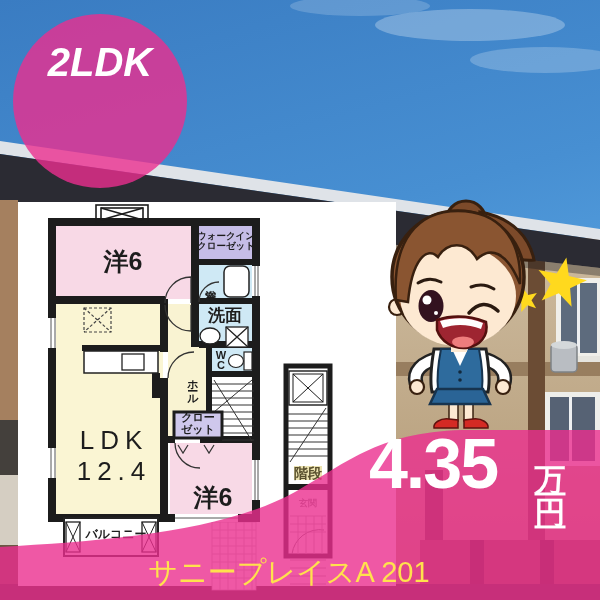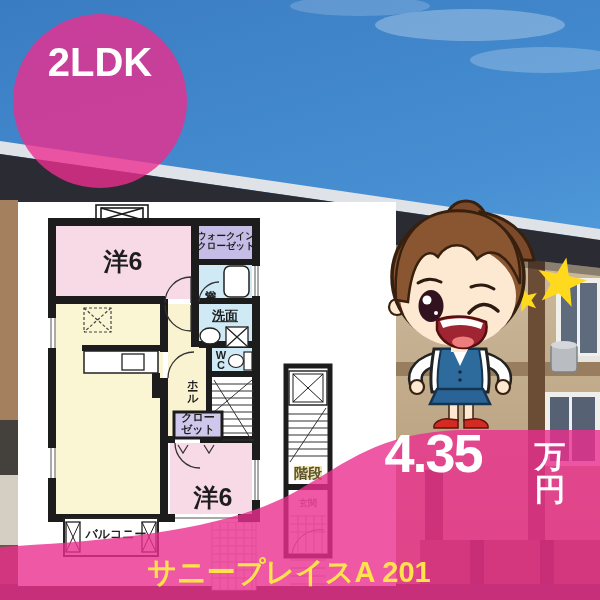--- a/index.html
+++ b/index.html
@@ -4,21 +4,21 @@
 <style>
   html,body{margin:0;padding:0;background:#222;}
   #stage{position:relative;width:600px;height:600px;overflow:hidden;
     font-family:"Liberation Sans","DejaVu Sans",sans-serif;
     background:linear-gradient(165deg,#3a7cc2 0%,#478fd2 40%,#5ba6e3 72%,#6db3ea 100%);}
   #stage *{box-sizing:border-box;}
   svg{position:absolute;left:0;top:0;}
   .lbl{position:absolute;transform:translate(-50%,-50%);text-align:center;
     white-space:pre-line;line-height:1.05;color:#1d1d1d;font-weight:600;}
   .vert{writing-mode:vertical-rl;text-orientation:upright;letter-spacing:1px;}
-  .badge-txt{color:#fff;font-weight:800;}
+  .badge-txt{color:#fff;font-weight:800;font-style:italic;}
   .price-txt{color:#fff;font-weight:800;}
   #card{position:absolute;left:18px;top:202px;width:378px;height:384px;background:#ffffff;}
 </style>
 </head>
 <body>
 
 <div id="stage">
 
   <svg width="600" height="600" viewBox="0 0 600 600">
 
@@ -199,41 +199,43 @@
       <path d="M292,554 A28,28 0 0 1 324,530" stroke="#777" stroke-width="1" fill="none"></path>
       <path d="M290,516H326 M290,524H326 M290,532H326 M298,516V554 M306,516V554 M314,516V554 M322,516V554" stroke="#aaa" stroke-width="0.8" fill="none"></path>
       <path d="M290,560H326 M290,568H326 M290,576H326 M290,584H326" stroke="#9a9a9a" stroke-width="0.8" fill="none"></path>
     </g>
   </svg>
 
   <div class="lbl" style="left:123px;top:261px;font-size:25px;">洋6</div>
   <div class="lbl" style="left:226px;top:241px;font-size:9.5px;">ウォークイン
 クローゼット</div>
   <div class="lbl vert" style="left:210px;top:282px;font-size:11px;">浴室</div>
-  <div class="lbl" style="left:225px;top:316px;font-size:13px;text-decoration:underline;">洗面</div>
+  <div class="lbl" style="left:225px;top:316px;font-size:17px;">洗面</div>
   <div class="lbl" style="left:221px;top:360px;font-size:11px;line-height:0.95;">W
 C</div>
   <div class="lbl vert" style="left:192px;top:386px;font-size:11px;">ホール</div>
   <div class="lbl" style="left:198px;top:425px;font-size:11px;font-family:Liberation Mono, monospace;">クロー
 ゼット</div>
+  <div class="lbl" style="left:114px;top:456px;font-size:26px;letter-spacing:6px;line-height:1.2;font-weight:500;">LDK
+12.4</div>
   <div class="lbl" style="left:213px;top:497px;font-size:25px;">洋6</div>
   <div class="lbl" style="left:116px;top:534px;font-size:12px;">バルコニー</div>
   <div class="lbl" style="left:308px;top:473px;font-size:14px;color:#59502e;">階段</div>
   <div class="lbl" style="left:308px;top:504px;font-size:9px;color:#8d8d8d;">玄関</div>
 
   <svg width="600" height="600" viewBox="0 0 600 600">
     <circle cx="100" cy="101" r="87" fill="#eb2e8f" fill-opacity="0.8"></circle>
     <path d="M0,547 C110,541 225,531 295,492 C348,462 382,430 470,430 L600,430 L600,600 L0,600 Z" fill="#eb2e8f" fill-opacity="0.8"></path>
   </svg>
 
   <div class="lbl badge-txt" style="left:100px;top:62px;font-size:40px;">2LDK</div>
 
-  <div class="lbl price-txt" style="left:433px;top:453px;font-size:54px;letter-spacing:-2px;">4.35</div>
-  <div class="lbl price-txt" style="left:550px;top:474px;font-size:31px;">万円</div>
-  <div class="lbl" style="left:289px;top:572px;font-size:29px;font-weight:700;color:#ffe24c;white-space:nowrap;">サニープレイスA 201</div>
+  <div class="lbl price-txt" style="left:433px;top:465px;font-size:70px;letter-spacing:-2px;">4.35</div>
+  <div class="lbl price-txt" style="left:550px;top:497px;font-size:31px;text-decoration:underline;">万円</div>
+  <div class="lbl" style="left:289px;top:572px;font-size:29px;font-weight:400;color:#ffe24c;white-space:nowrap;">サニープレイスA 201</div>
 
   <svg width="600" height="600" viewBox="0 0 600 600">
     <g fill="#ffd91e">
       <polygon points="522.6,287.4 528.0,294.9 536.9,292.9 531.5,300.3 536.1,308.2 527.4,305.3 521.3,312.1 521.4,303.0 513.0,299.3 521.7,296.5"></polygon>
       <polygon points="566.4,257.6 568.8,276.0 586.9,280.3 570.1,288.3 571.6,306.8 558.8,293.3 541.7,300.4 550.6,284.1 538.5,270.0 556.7,273.4"></polygon>
     </g>
     <g>
 
       <circle cx="466" cy="221" r="20" fill="#7c4a2a" stroke="#38200f" stroke-width="3"></circle>
       <path d="M480,212 C515,218 530,240 534,260 C518,262 494,252 484,238 Z" fill="#7c4a2a" stroke="#38200f" stroke-width="3"></path>

